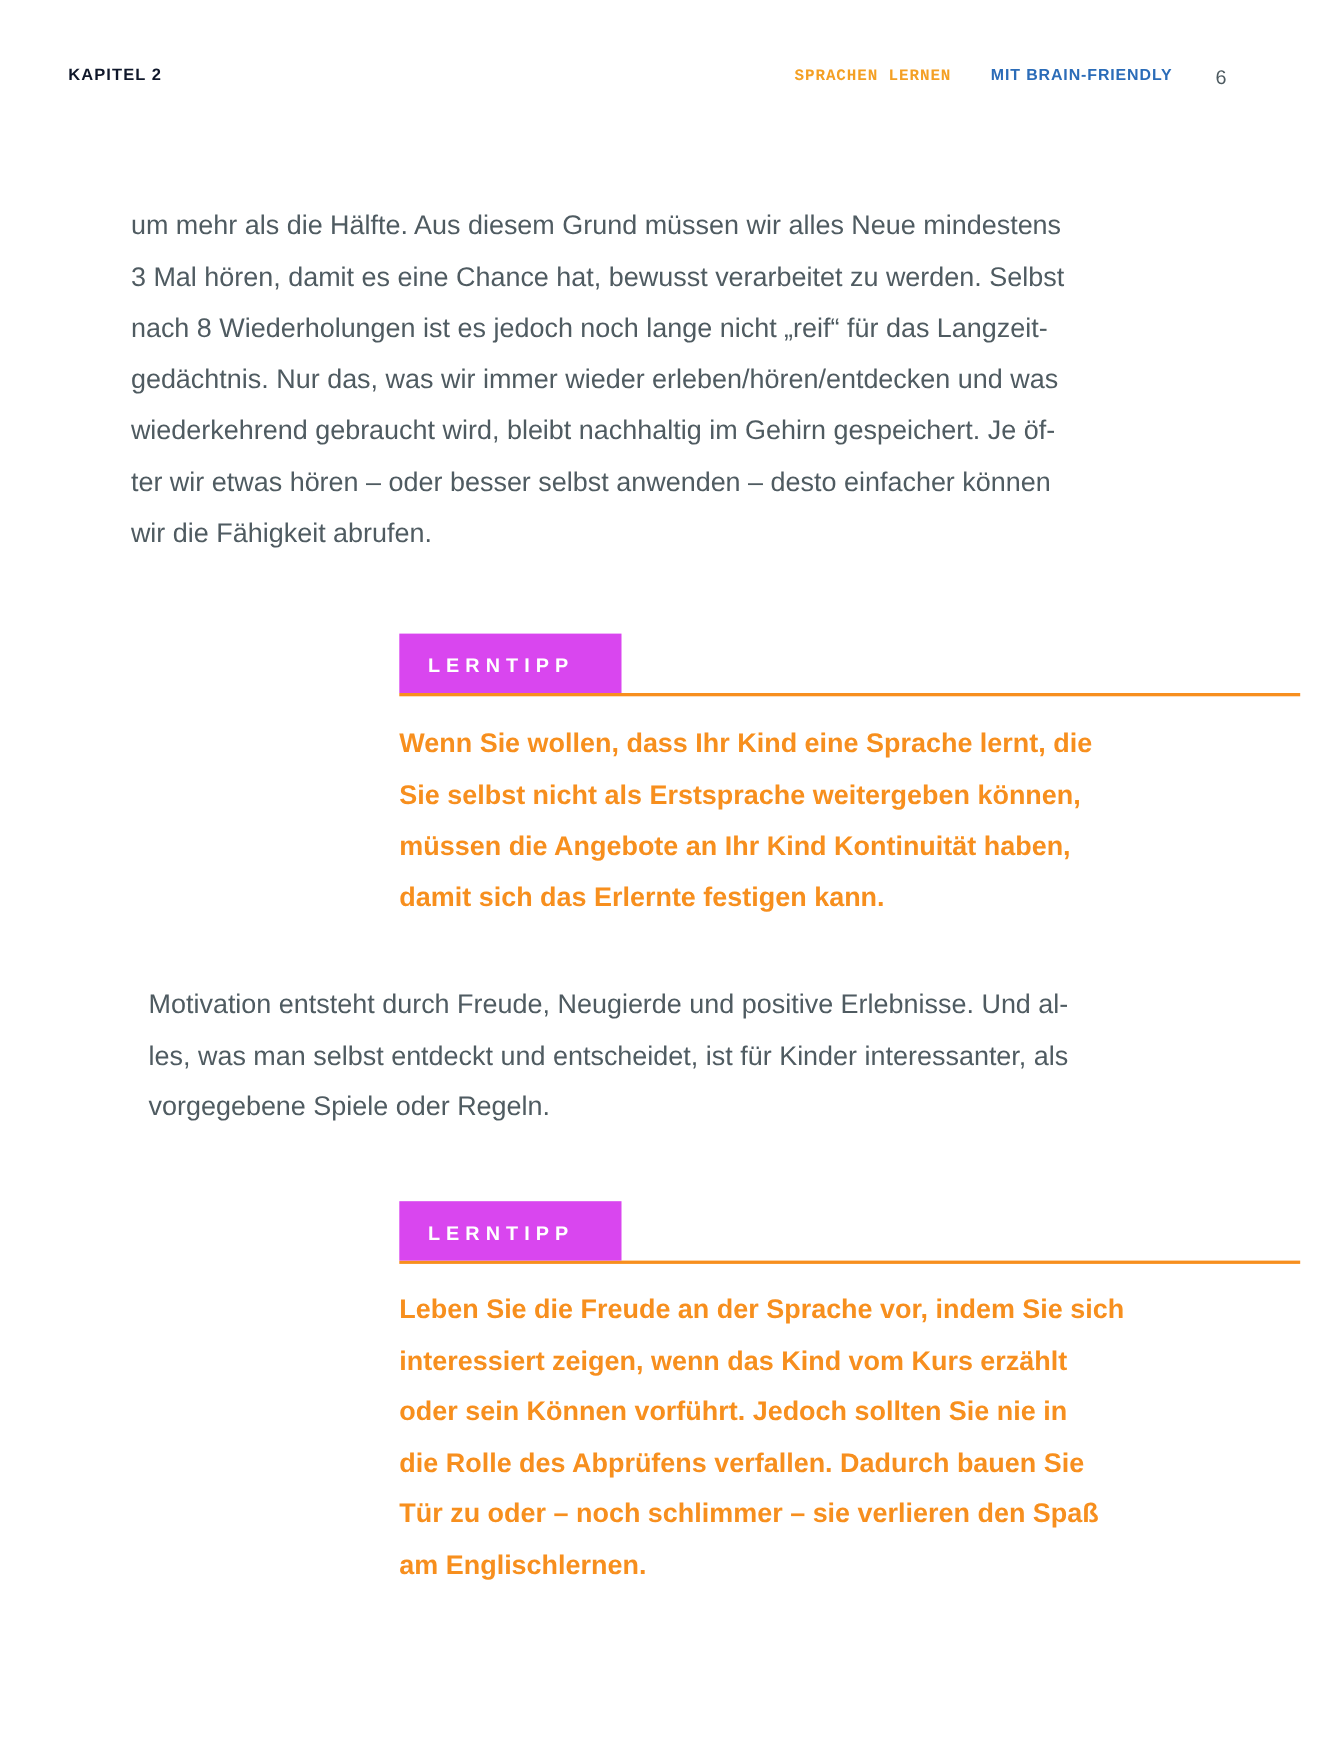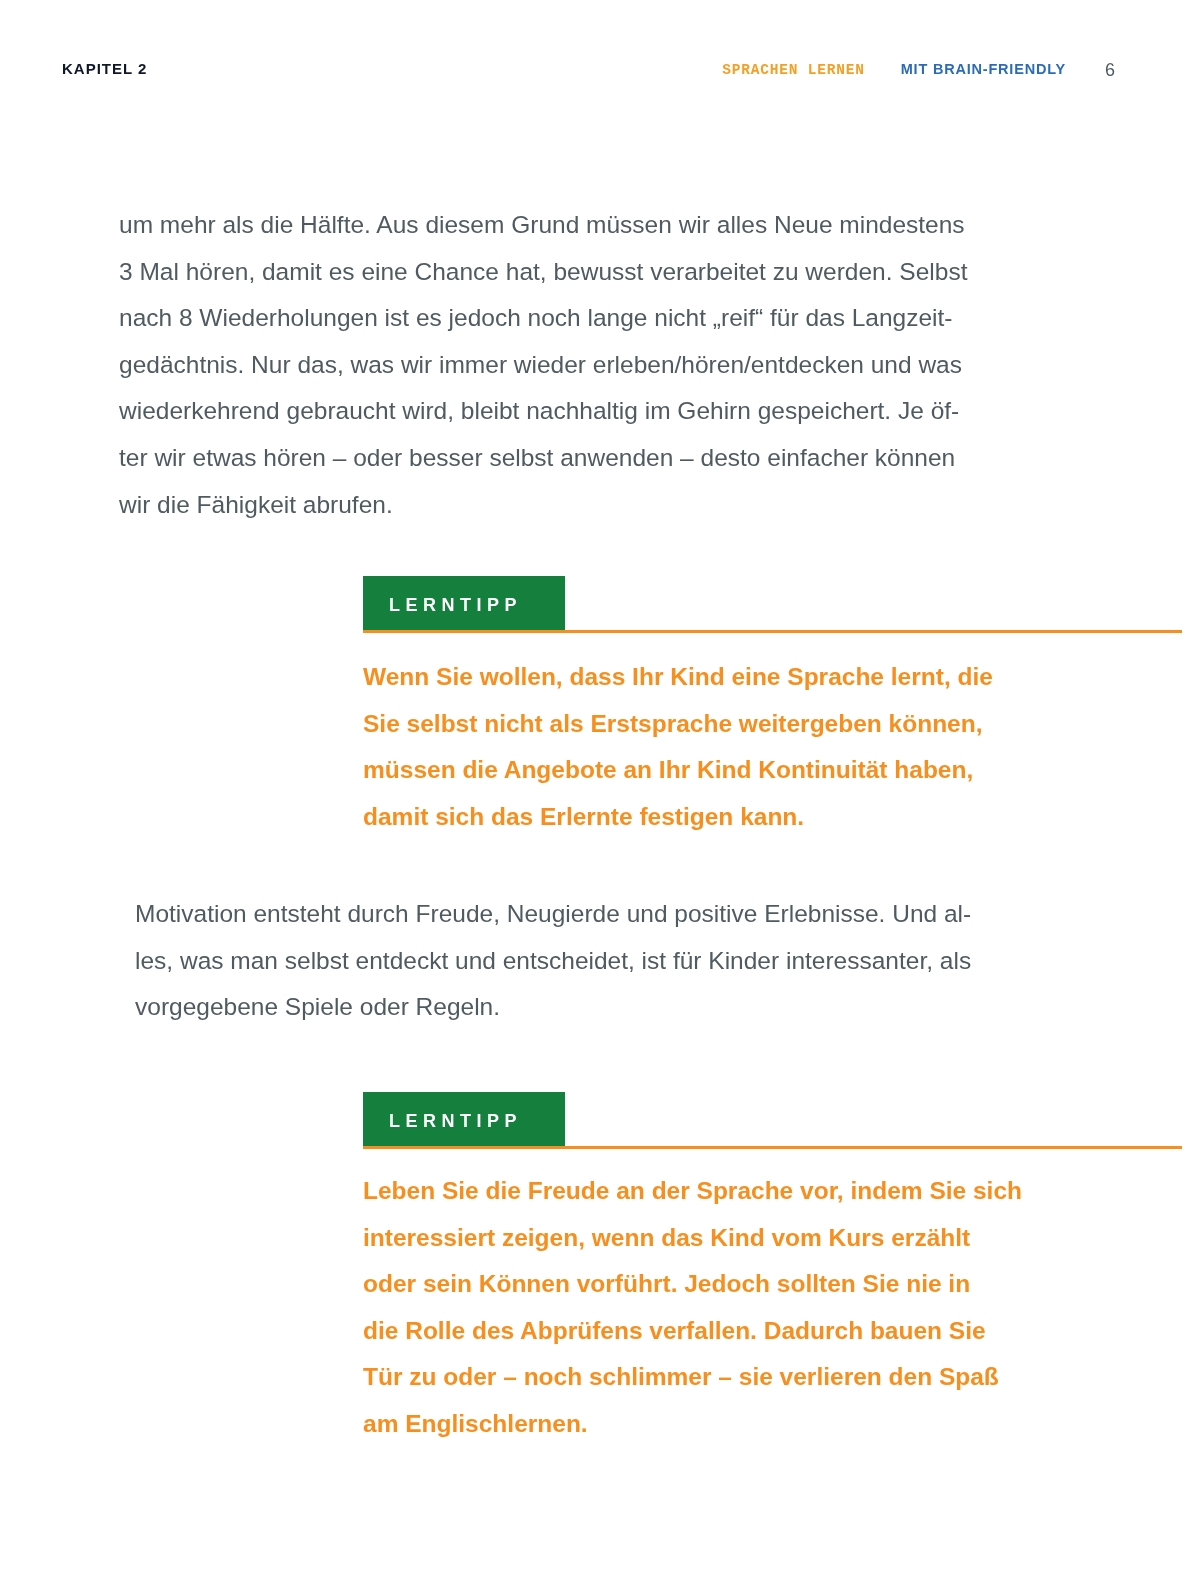--- a/index.html
+++ b/index.html
@@ -59,21 +59,21 @@
       position: relative;
       height: 54px;
       border-bottom: 3px solid #f78f1e;
     }
     .tip-label {
       position: absolute;
       left: 0;
       top: 0;
       width: 202px;
       height: 54px;
-      background: #15803d;
+      background: #d946ef;
       color: #ffffff;
       font-size: 18px;
       font-weight: bold;
       letter-spacing: 5.5px;
       line-height: 58px;
       padding-left: 26px;
       box-sizing: border-box;
     }
     .tip-text {
       margin-top: 30px;
@@ -87,21 +87,21 @@
 </head>
 <body>
 
 <div class="header-left">KAPITEL 2</div>
 <div class="header-right">
   <span class="orange">SPRACHEN LERNEN</span>
   <span class="blue">MIT BRAIN-FRIENDLY</span>
 </div>
 <div class="page-number">6</div>
 
-<div class="body-text" style="top:202px;">
+<div class="body-text" style="top:183px;">
   <span class="line">um mehr als die Hälfte. Aus diesem Grund müssen wir alles Neue mindestens</span>
   <span class="line">3 Mal hören, damit es eine Chance hat, bewusst verarbeitet zu werden. Selbst</span>
   <span class="line">nach 8 Wiederholungen ist es jedoch noch lange nicht „reif“ für das Langzeit-</span>
   <span class="line">gedächtnis. Nur das, was wir immer wieder erleben/hören/entdecken und was</span>
   <span class="line">wiederkehrend gebraucht wird, bleibt nachhaltig im Gehirn gespeichert. Je öf-</span>
   <span class="line">ter wir etwas hören – oder besser selbst anwenden – desto einfacher können</span>
   <span class="line">wir die Fähigkeit abrufen.</span>
 </div>
 
 <div class="tip" style="top:576px;">

